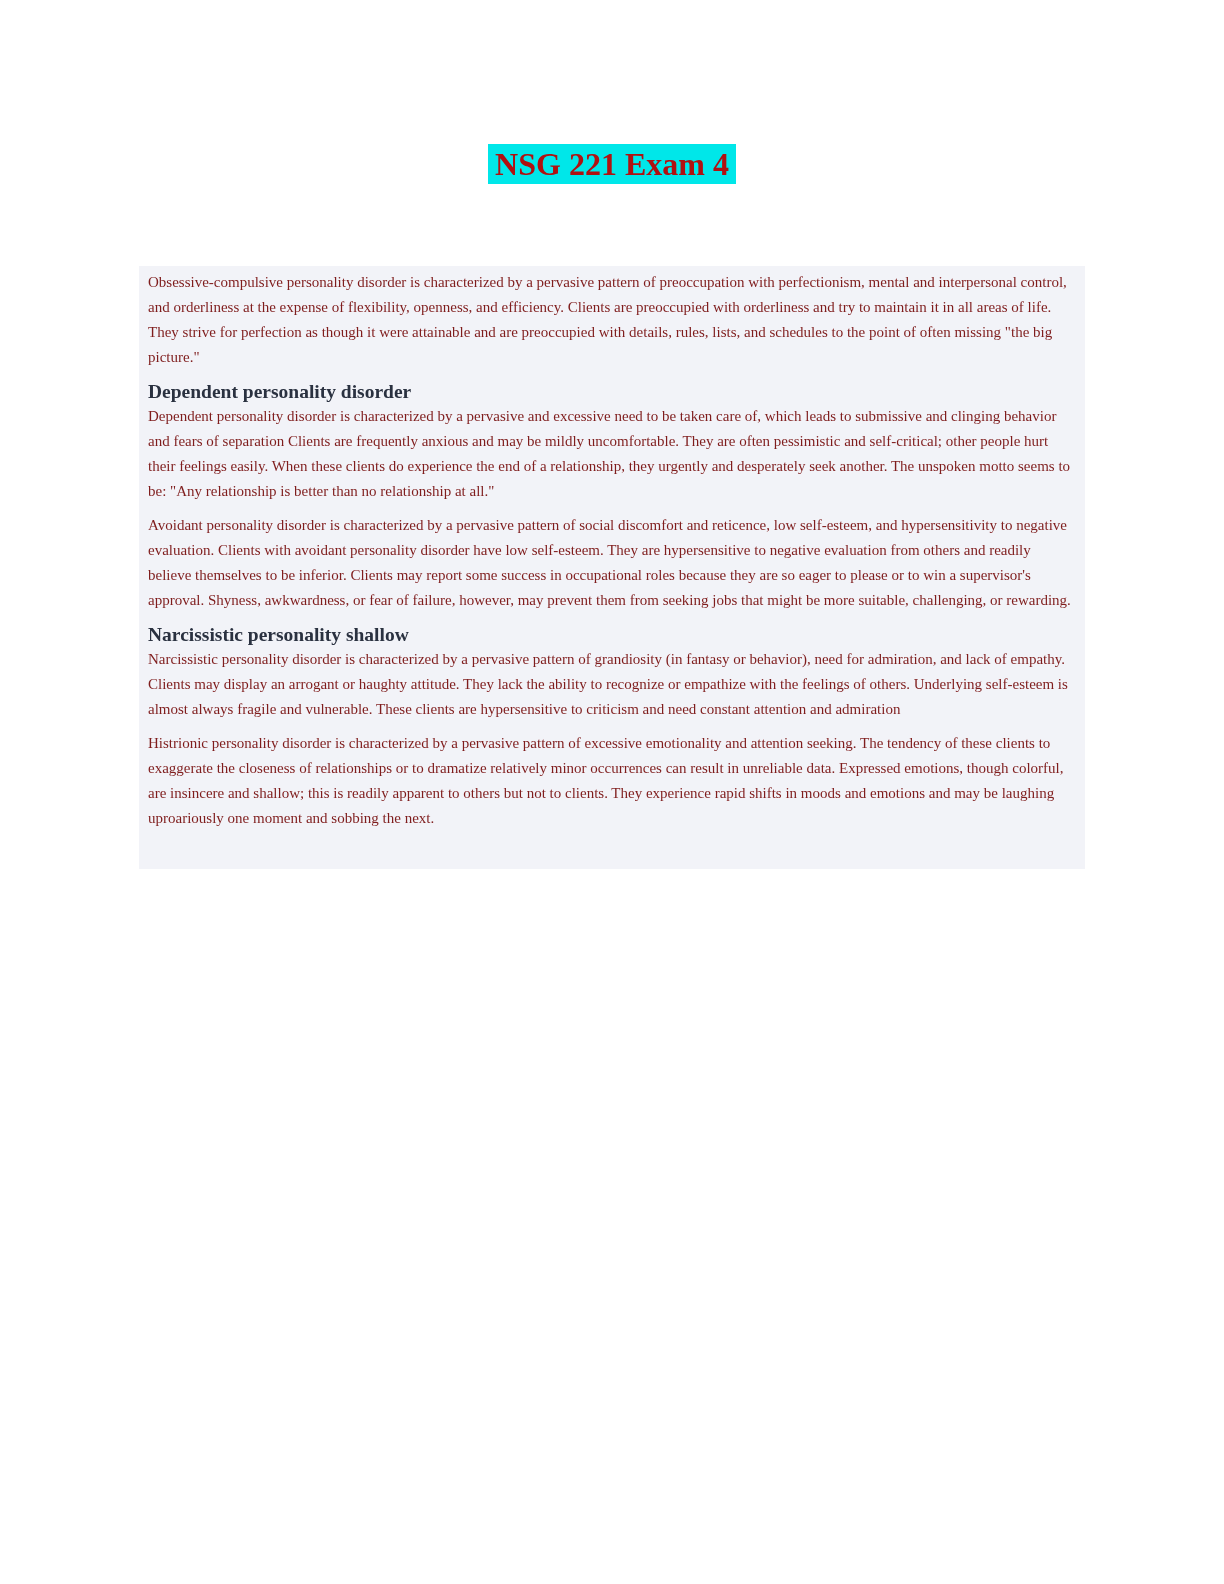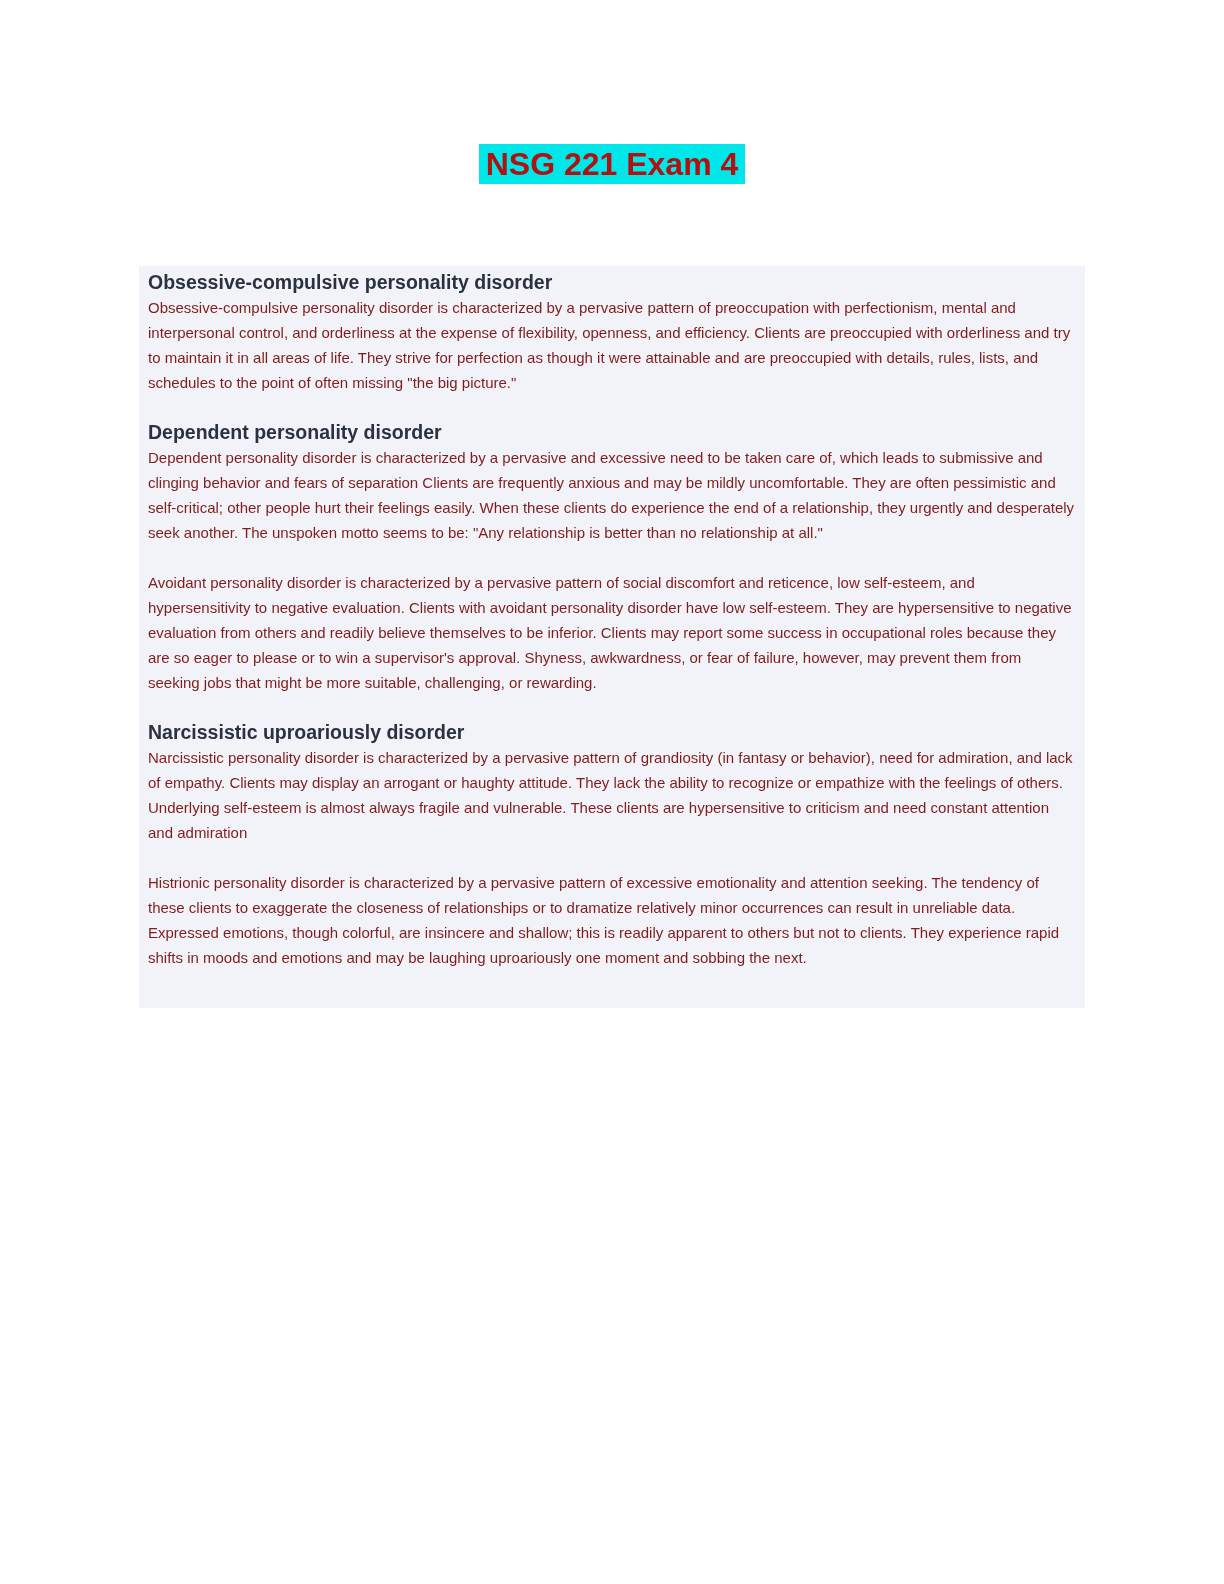--- a/index.html
+++ b/index.html
@@ -3,21 +3,21 @@
 <meta charset="utf-8">
 <style>
   * { margin: 0; padding: 0; box-sizing: border-box; }
   html, body { background: #ffffff; }
   .page {
     position: relative;
     width: 1224px;
     height: 1584px;
     background: #ffffff;
     overflow: hidden;
-    font-family: Liberation Sans, sans-serif;
+    font-family: Liberation Serif, serif;
   }
   .title-wrap {
     padding-top: 144px;
     text-align: center;
   }
   .title-highlight {
     display: inline-block;
     background: #00e7e9;
     color: #b01111;
     font-weight: bold;
@@ -28,21 +28,21 @@
   }
   .content {
     width: 946px;
     margin: 82px auto 0 auto;
     background: #f2f3f8;
     padding: 4px 9px 38px 9px;
     color: #2a3140;
     font-size: 19.5px;
     line-height: 25px;
   }
-  .section { margin-top: 25px; }
+  .section { margin-top: 9px; }
   .section:first-child { margin-top: 0; }
   .section h2 {
     font-size: 19.5px;
     line-height: 25px;
     font-weight: bold;
     color: #2a3140;
   }
   .section p {
     font-size: 15px;
     line-height: 25px;
@@ -54,35 +54,34 @@
 
 <div class="page">
 
   <div class="title-wrap">
     <span class="title-highlight">NSG 221 Exam 4</span>
   </div>
 
   <div class="content">
 
     <div class="section">
-      <h2>Obsessive-compulsive personality disorder</h2>
       <p>Obsessive-compulsive personality disorder is characterized by a pervasive pattern of preoccupation with perfectionism, mental and interpersonal control, and orderliness at the expense of flexibility, openness, and efficiency. Clients are preoccupied with orderliness and try to maintain it in all areas of life. They strive for perfection as though it were attainable and are preoccupied with details, rules, lists, and schedules to the point of often missing "the big picture."</p>
     </div>
 
     <div class="section">
       <h2>Dependent personality disorder</h2>
       <p>Dependent personality disorder is characterized by a pervasive and excessive need to be taken care of, which leads to submissive and clinging behavior and fears of separation Clients are frequently anxious and may be mildly uncomfortable. They are often pessimistic and self-critical; other people hurt their feelings easily. When these clients do experience the end of a relationship, they urgently and desperately seek another. The unspoken motto seems to be: "Any relationship is better than no relationship at all."</p>
     </div>
 
     <div class="section">
       <p>Avoidant personality disorder is characterized by a pervasive pattern of social discomfort and reticence, low self-esteem, and hypersensitivity to negative evaluation. Clients with avoidant personality disorder have low self-esteem. They are hypersensitive to negative evaluation from others and readily believe themselves to be inferior. Clients may report some success in occupational roles because they are so eager to please or to win a supervisor's approval. Shyness, awkwardness, or fear of failure, however, may prevent them from seeking jobs that might be more suitable, challenging, or rewarding.</p>
     </div>
 
     <div class="section">
-      <h2>Narcissistic uproariously disorder</h2>
+      <h2>Narcissistic personality shallow</h2>
       <p>Narcissistic personality disorder is characterized by a pervasive pattern of grandiosity (in fantasy or behavior), need for admiration, and lack of empathy. Clients may display an arrogant or haughty attitude. They lack the ability to recognize or empathize with the feelings of others. Underlying self-esteem is almost always fragile and vulnerable. These clients are hypersensitive to criticism and need constant attention and admiration</p>
     </div>
 
     <div class="section">
       <p>Histrionic personality disorder is characterized by a pervasive pattern of excessive emotionality and attention seeking. The tendency of these clients to exaggerate the closeness of relationships or to dramatize relatively minor occurrences can result in unreliable data. Expressed emotions, though colorful, are insincere and shallow; this is readily apparent to others but not to clients. They experience rapid shifts in moods and emotions and may be laughing uproariously one moment and sobbing the next.</p>
     </div>
 
   </div>
 
 </div>

